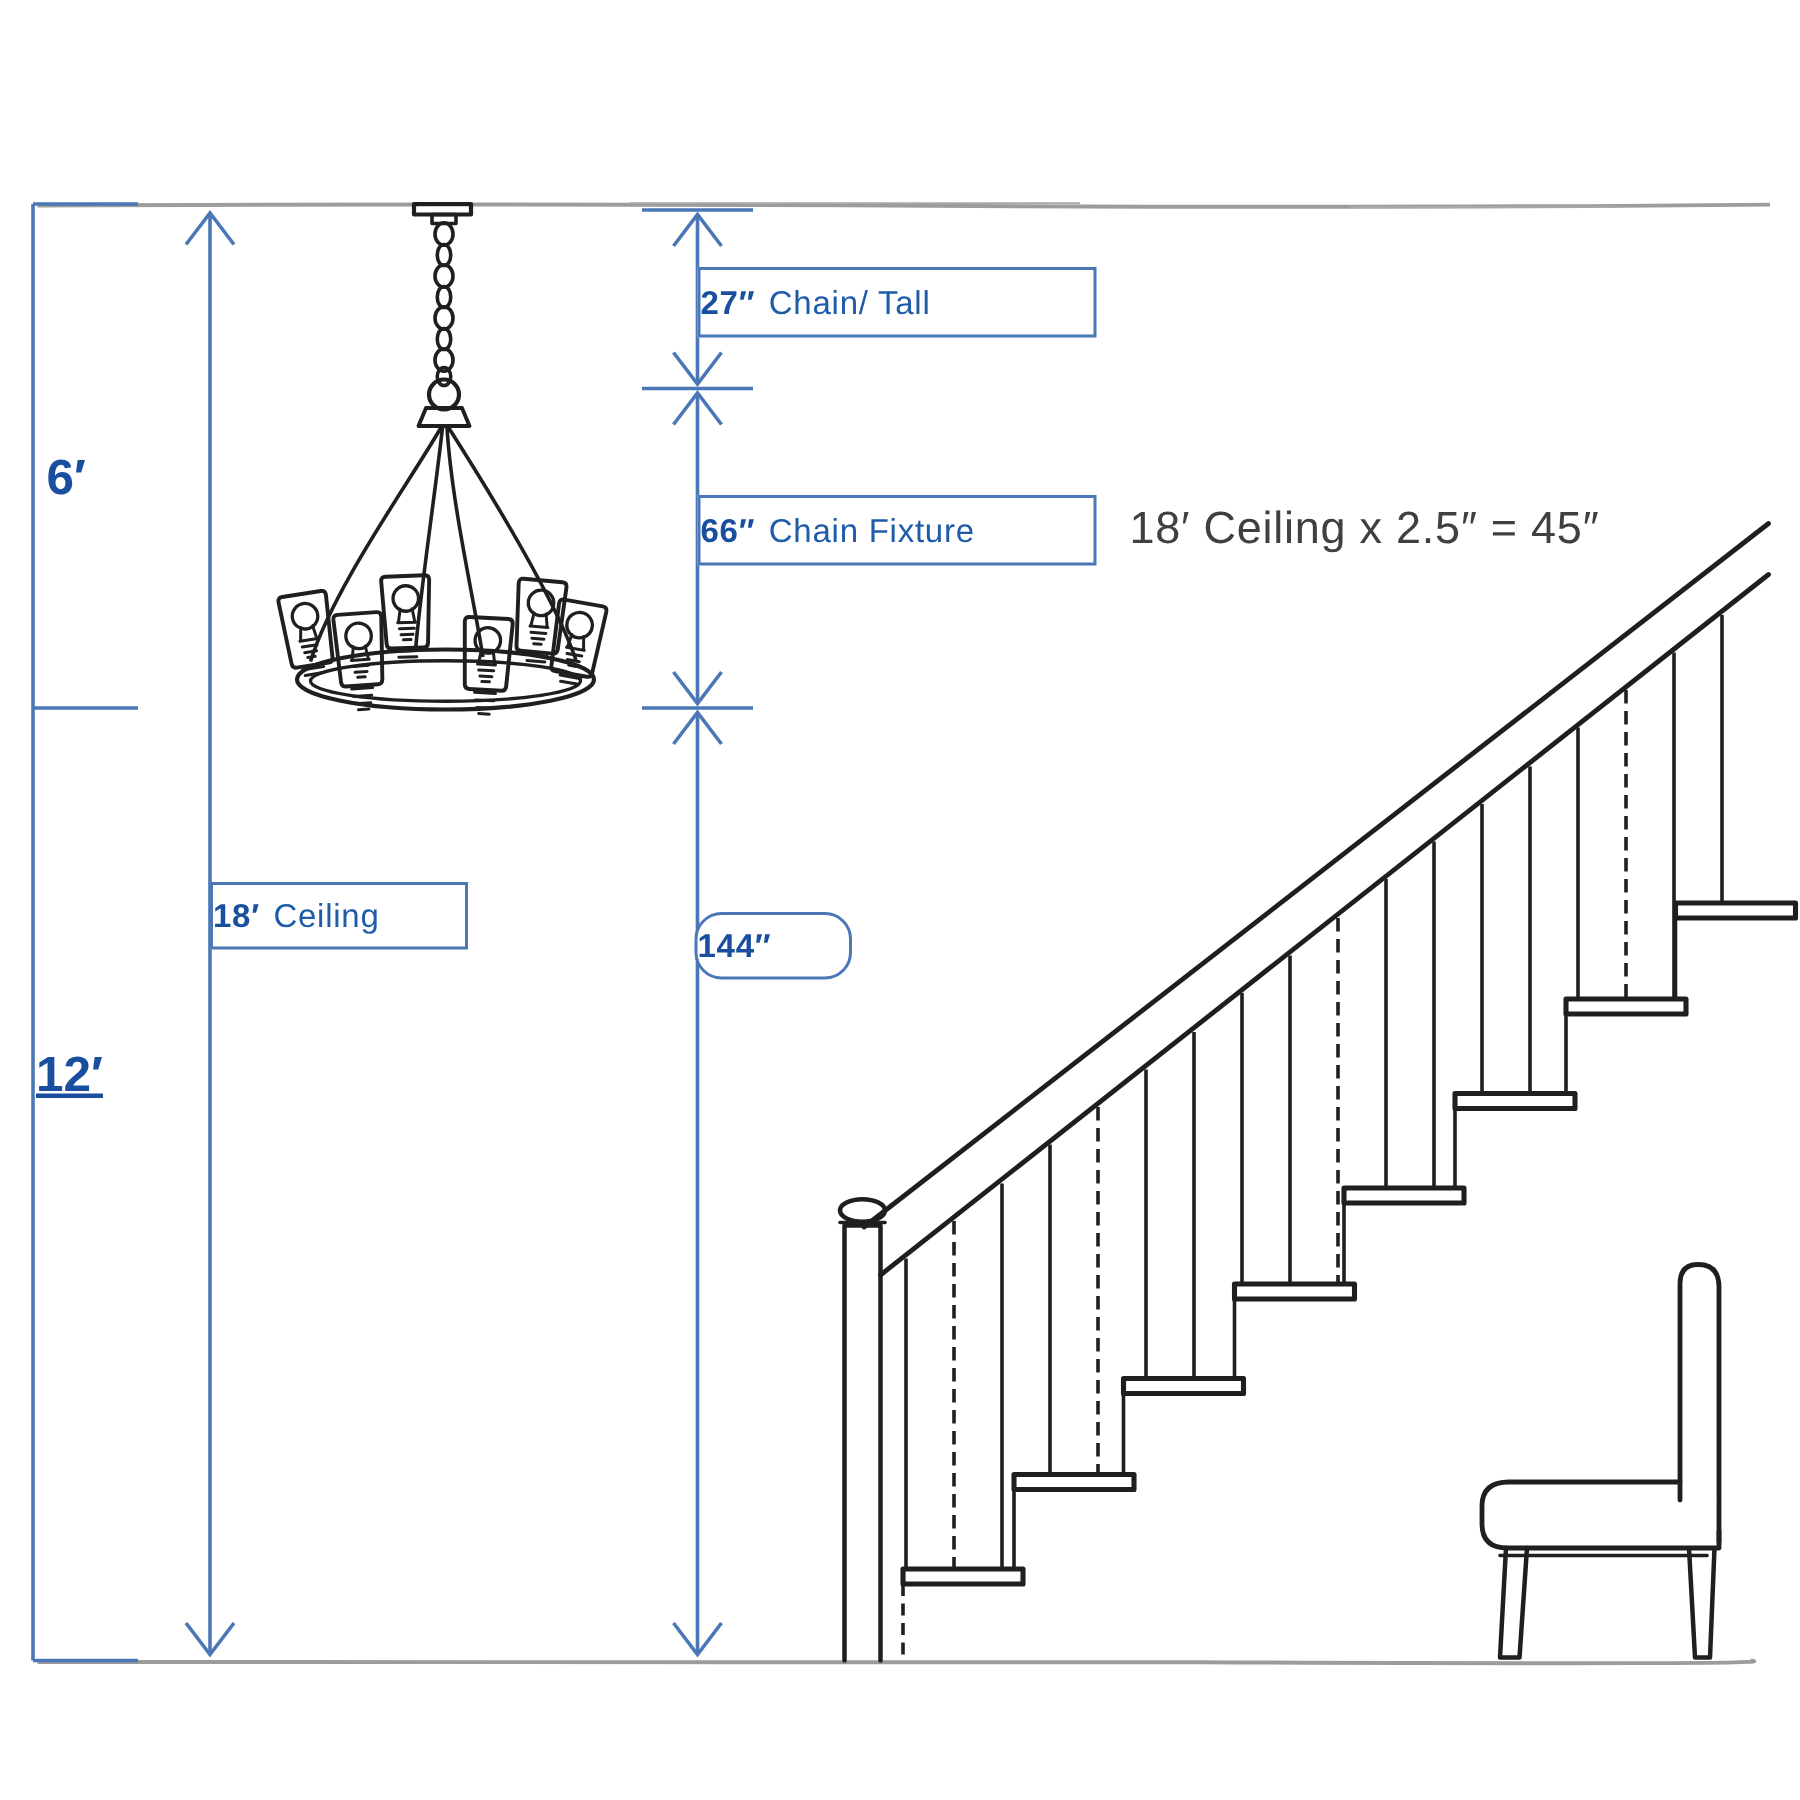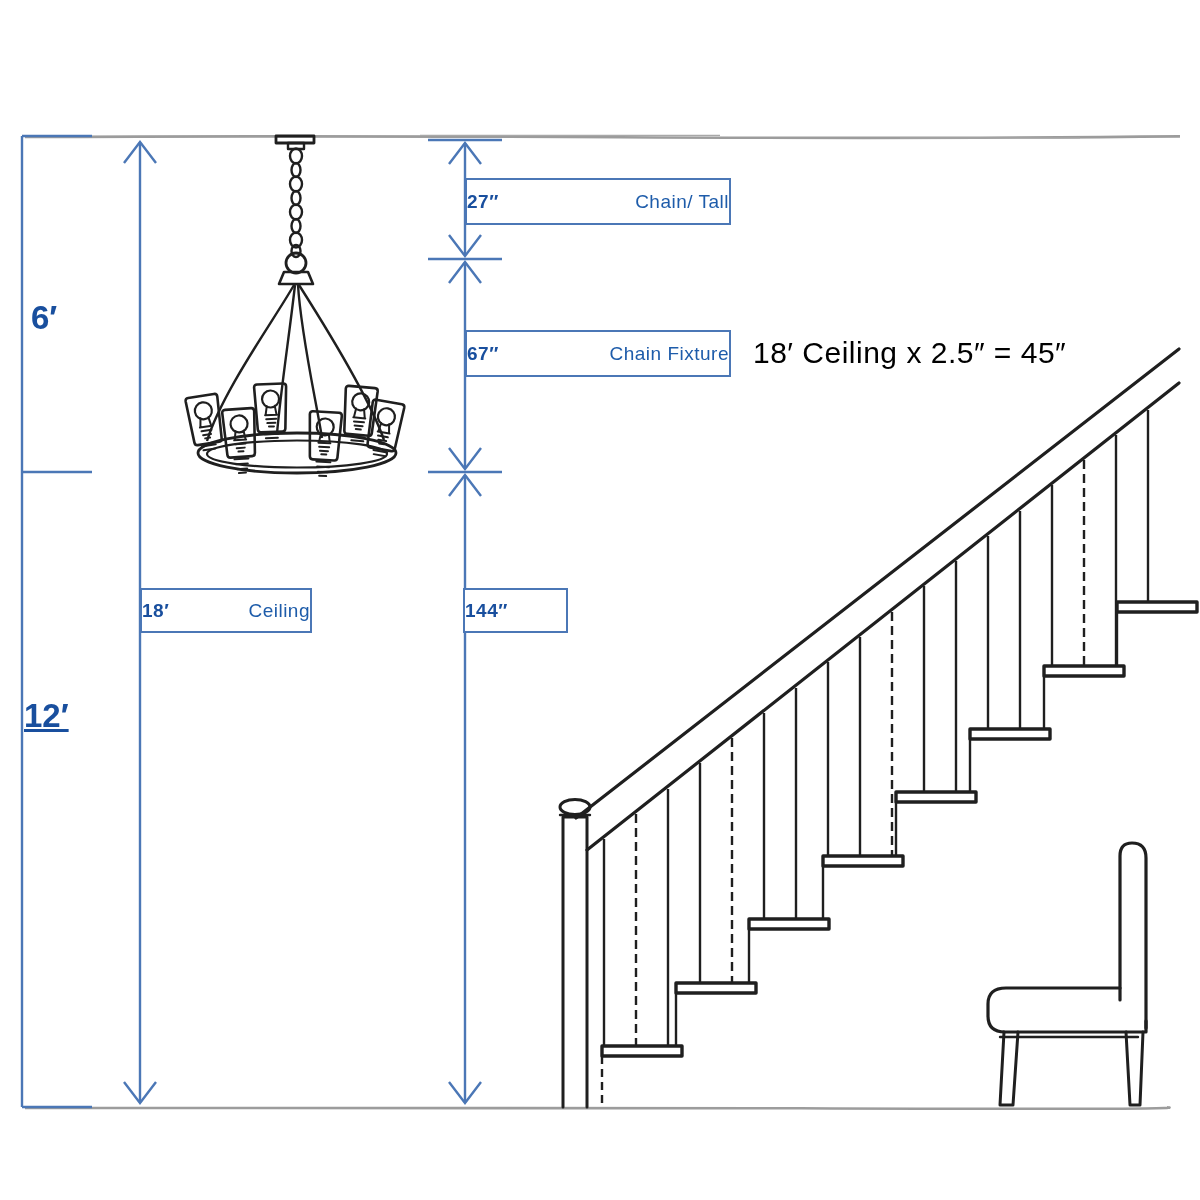--- a/index.html
+++ b/index.html
@@ -3,27 +3,27 @@
 <meta charset="utf-8">
 <style>
   html,body{margin:0;padding:0;background:#fff;}
   .canvas{
     position:relative;width:1200px;height:1200px;background:#ffffff;overflow:hidden;
     font-family:"Liberation Sans", sans-serif;
   }
   svg.scene{position:absolute;left:0;top:0;}
   .dimbox{
     position:absolute;background:#ffffff;border:2px solid #4b77b6;
-    display:flex;align-items:center;justify-content:space-between;gap:9px;
-    color:#1e5caa;font-size:19px;letter-spacing:0.5px;white-space:nowrap;
+    display:flex;align-items:center;justify-content:flex-start;gap:9px;
+    color:#1e5caa;font-size:22px;letter-spacing:0.5px;white-space:nowrap;
     box-sizing:border-box;
   }
   .dimbox .val{font-weight:700;color:#194f9e;}
   .freetext{
-    position:absolute;color:#000000;font-size:30px;letter-spacing:0.5px;white-space:nowrap;
+    position:absolute;color:#404040;font-size:30px;letter-spacing:0.5px;white-space:nowrap;
   }
   .scalelabel{
     position:absolute;color:#194f9e;font-size:33px;font-weight:700;white-space:nowrap;
   }
   .ink{stroke:#1f1f1f;fill:none;stroke-linecap:round;stroke-linejoin:round;}
   .blue{stroke:#4b77b6;fill:none;stroke-linecap:butt;}
 </style>
 </head>
 <body>
 
@@ -203,28 +203,28 @@
 
   <div class="scalelabel" style="left:31px;top:299px;">6′</div>
   <div class="scalelabel" style="left:24px;top:697px;text-decoration:underline;">12′</div>
 
   <div class="dimbox" style="left:465px;top:178px;width:266px;height:47px;">
     <span class="val">27″</span>
     <span class="lbl">Chain/ Tall</span>
   </div>
 
   <div class="dimbox" style="left:465px;top:330px;width:266px;height:47px;">
-    <span class="val">67″</span>
+    <span class="val">66″</span>
     <span class="lbl">Chain Fixture</span>
   </div>
 
   <div class="freetext" style="left:753px;top:336px;">18′ Ceiling x 2.5″ = 45″</div>
 
   <div class="dimbox" style="left:140px;top:588px;width:172px;height:45px;">
     <span class="val">18′</span>
     <span class="lbl">Ceiling</span>
   </div>
 
-  <div class="dimbox" style="left:463px;top:588px;width:105px;height:45px;">
+  <div class="dimbox" style="left:463px;top:608px;width:105px;height:45px;border-radius:18px;">
     <span class="val">144″</span>
   </div>
 
 </div>
 
 </body></html>

